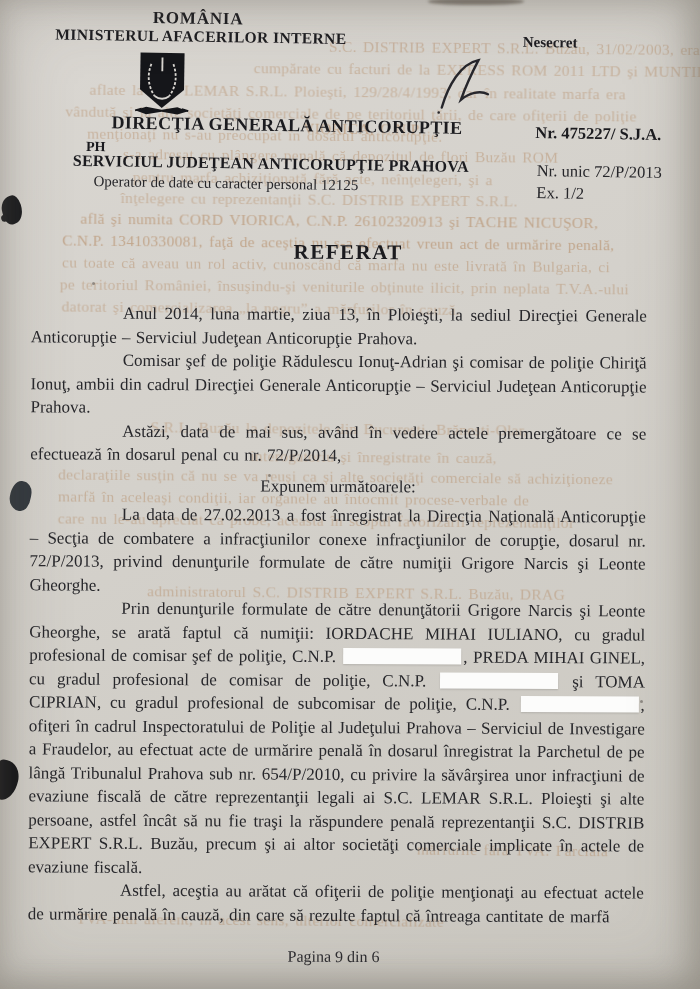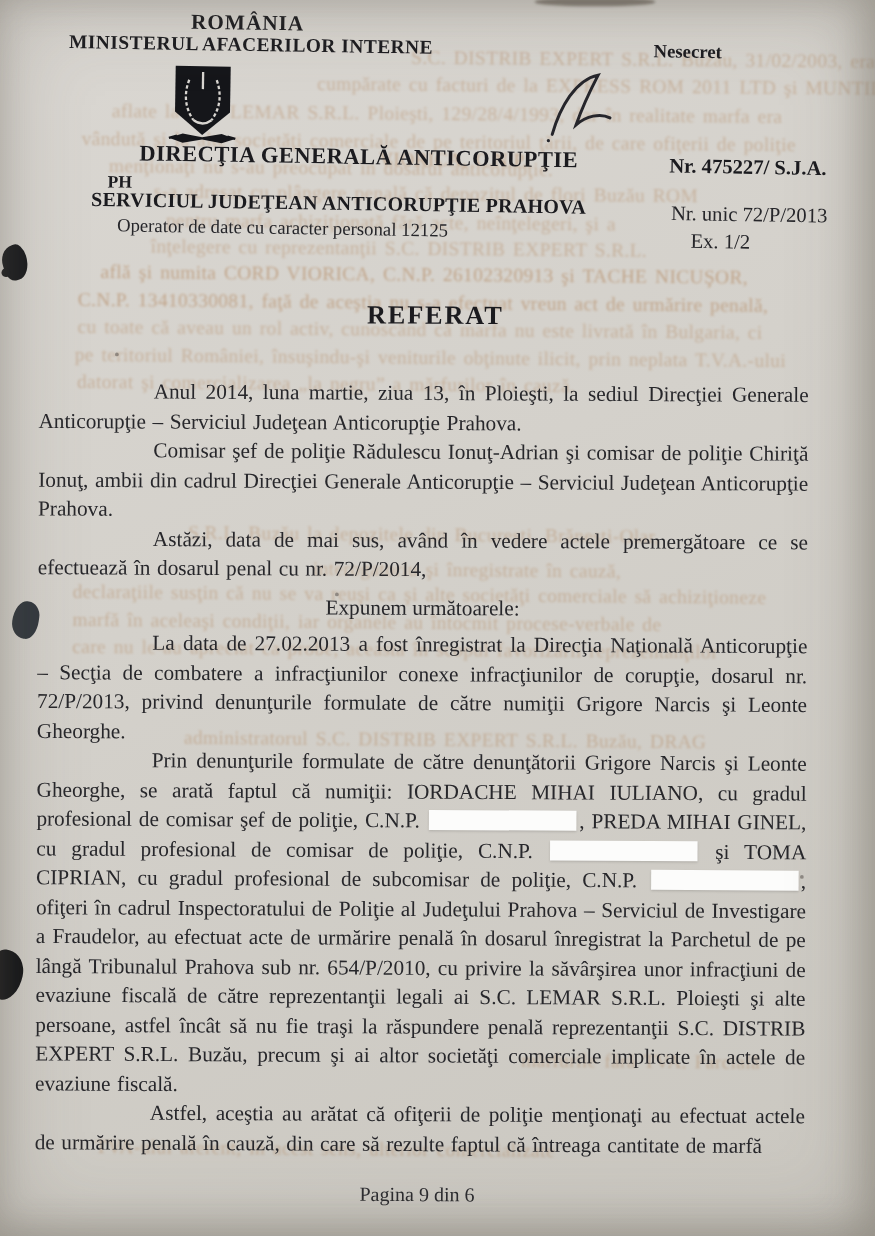--- a/index.html
+++ b/index.html
@@ -27,21 +27,21 @@
   .h-abs{position:absolute;white-space:nowrap;}
   .country{left:197px;top:7px;transform:translateX(-50%);font-weight:bold;font-size:17px;letter-spacing:.8px;color:#1c1c20;}
   .ministry{left:200px;top:26px;transform:translateX(-50%);font-weight:bold;font-size:15.5px;letter-spacing:.4px;color:#1c1c20;}
   .nesecret{left:522px;top:27px;font-weight:bold;font-size:15px;color:#1c1c20;}
   .directorate{left:112px;top:112px;font-weight:bold;font-size:18px;letter-spacing:.4px;color:#1b1b1f;}
   .docnum{left:536px;top:116px;font-weight:bold;font-size:16.5px;color:#1b1b1f;}
   .ph{left:87px;top:139px;font-weight:bold;font-size:14px;color:#1b1b1f;}
   .service{left:74px;top:152px;font-weight:bold;font-size:16px;letter-spacing:.2px;color:#1b1b1f;}
   .uniquenum{left:538px;top:154px;font-size:16.5px;}
   .operator{left:95px;top:173px;font-size:15px;}
-  .copynum{left:538px;top:176px;font-size:16.5px;margin-left:16px;}
+  .copynum{left:538px;top:176px;font-size:16.5px;}
   .emblem{left:134px;top:50px;width:56px;height:66px;}
   .squiggle{left:436px;top:44px;width:80px;height:66px;}
   
   .doc{position:absolute;inset:0;transform:rotate(.3deg);}
   .title{
     position:absolute;left:347px;top:240px;transform:translateX(-50%);
     font-weight:bold;font-size:21px;letter-spacing:1.5px;color:#1b1b1f;
   }
   .bodytext{position:absolute;left:30px;top:303px;width:616px;}
   .para{

